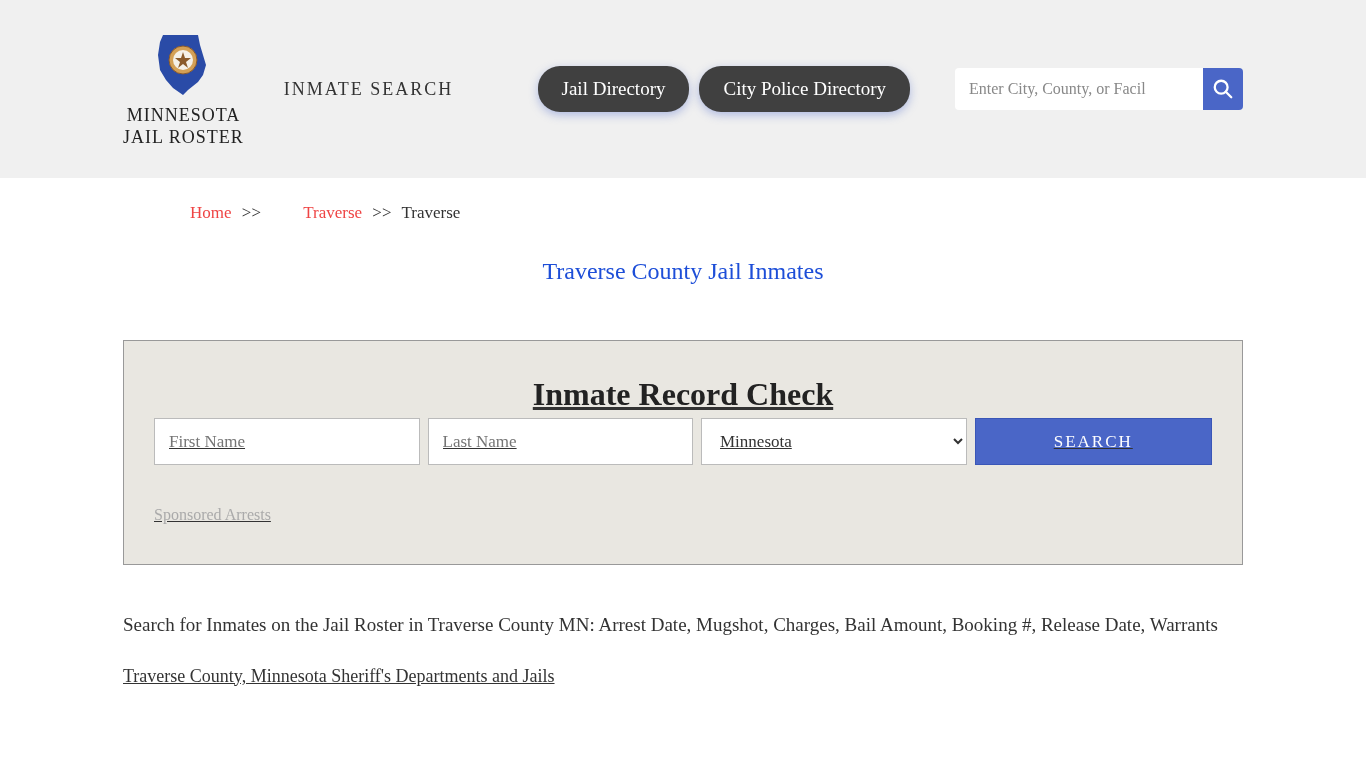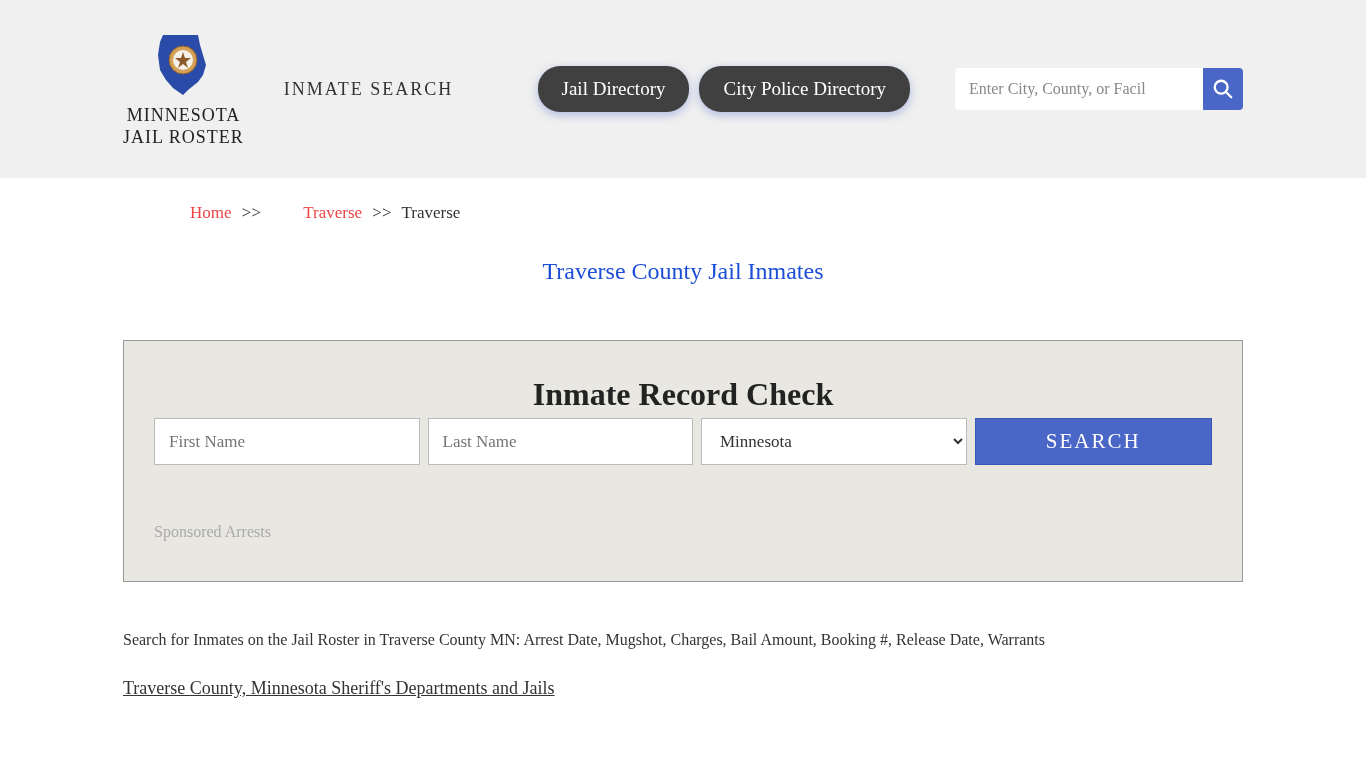--- a/index.html
+++ b/index.html
@@ -128,37 +128,38 @@
       font-size: 24px;
       font-weight: normal;
       color: #1d4ed8;
       margin-bottom: 55px;
     }
     .record-check {
       background: #e9e7e1;
       border: 1px solid #999;
       padding: 35px 30px 40px;
       margin-bottom: 45px;
+      text-decoration: underline;
     }
     .record-title {
       text-align: center;
       font-size: 32px;
       color: #222;
       margin-bottom: 5px;
     }
     .record-subtitle {
       text-align: center;
       font-size: 18px;
       color: #333;
       margin-bottom: 45px;
     }
     .record-form {
       display: flex;
       gap: 8px;
-      margin-bottom: 58px;
+      margin-bottom: 41px;
     }
     .form-input {
       flex: 1;
       padding: 12px 14px;
       font-size: 17px;
       border: 1px solid #bbb;
       background: white;
       font-family: Georgia, serif;
       color: #666;
     }
@@ -169,31 +170,31 @@
       border: 1px solid #bbb;
       background: white;
       font-family: Georgia, serif;
       color: #333;
     }
     .form-search-btn {
       flex: 1;
       background: #4a66c7;
       color: white;
       border: 1px solid #3a56b7;
-      font-size: 21px;
+      font-size: 17px;
       letter-spacing: 2px;
       cursor: pointer;
       font-family: Georgia, serif;
     }
     .sponsored {
       color: #aaa;
       font-size: 16px;
     }
     .description {
-      font-size: 16px;
+      font-size: 19px;
       color: #333;
       line-height: 1.6;
       margin-bottom: 25px;
     }
     .description2 {
       font-size: 18px;
       color: #333;
       text-decoration: underline;
     }
   </style>

